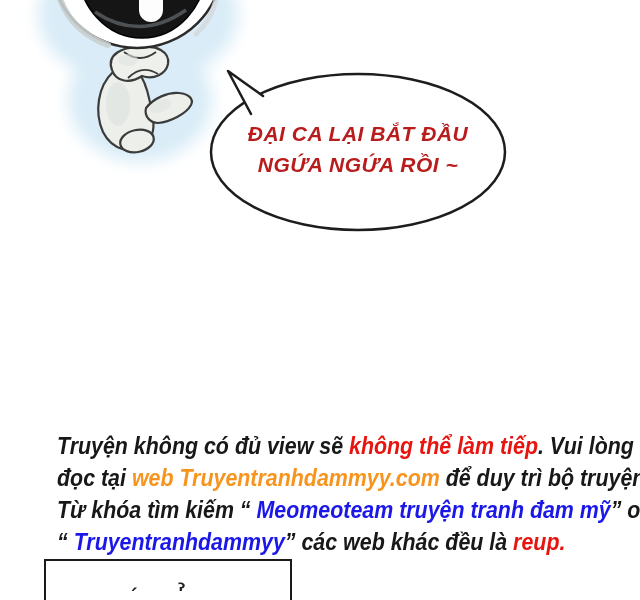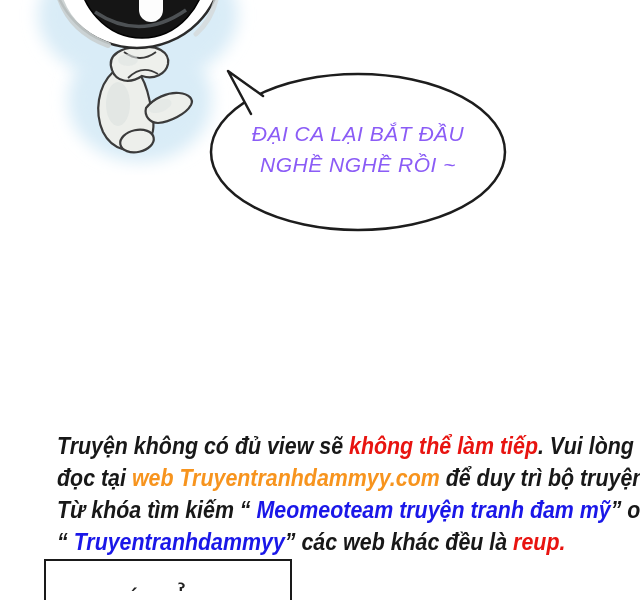--- a/index.html
+++ b/index.html
@@ -15,24 +15,24 @@
   #mascot-svg { position: absolute; left: 0; top: 0; }
   
   #bubble-svg { position: absolute; left: 200px; top: 55px; }
   .bubble-text {
     position: absolute;
     left: 223px; top: 118px;
     width: 270px;
     text-align: center;
     font-size: 21px;
     line-height: 31px;
-    font-weight: normal;
+    font-weight: bold;
     font-style: italic;
     letter-spacing: 0.5px;
-    color: #8b5cf6;
+    color: #b91c1c;
   }
   
   #notice-text {
     position: absolute;
     left: 57px; top: 430px;
     width: 600px;
     font-size: 23px;
     line-height: 32px;
     font-weight: bold;
     font-style: italic;
@@ -95,21 +95,21 @@
       <rect x="139" y="-18" width="24" height="40" rx="12" fill="#fdfdfd"></rect>
     </g>
   </svg>
 
   <svg id="bubble-svg" width="320" height="185" viewBox="200 55 320 185" aria-hidden="true">
     <ellipse cx="358" cy="152" rx="147" ry="78" fill="#ffffff" stroke="#1d1d1d" stroke-width="2.5"></ellipse>
     <path d="M 263 96 L 228 71 L 251 114" fill="#ffffff" stroke="#1d1d1d" stroke-width="2.5" stroke-linejoin="round" stroke-linecap="round"></path>
   </svg>
   <div class="bubble-text">
     <div>ĐẠI CA LẠI BẮT ĐẦU</div>
-    <div>NGHỀ NGHỀ RỒI ~</div>
+    <div>NGỨA NGỨA RỒI ~</div>
   </div>
 
   <div id="notice-text">
       <div class="notice-line"><span style="color: rgb(24, 24, 24);">Truyện không có đủ view sẽ </span><span style="color: rgb(232, 20, 16);">không thể làm tiếp</span><span style="color: rgb(24, 24, 24);">. Vui lòng</span></div>
       <div class="notice-line"><span style="color: rgb(24, 24, 24);">đọc tại </span><span style="color: rgb(247, 148, 30);">web Truyentranhdammyy.com</span><span style="color: rgb(24, 24, 24);"> để duy trì bộ truyện.</span></div>
       <div class="notice-line"><span style="color: rgb(24, 24, 24);">Từ khóa tìm kiếm “ </span><span style="color: rgb(26, 23, 232);">Meomeoteam truyện tranh đam mỹ</span><span style="color: rgb(24, 24, 24);">” or</span></div>
       <div class="notice-line"><span style="color: rgb(24, 24, 24);">“ </span><span style="color: rgb(26, 23, 232);">Truyentranhdammyy</span><span style="color: rgb(24, 24, 24);">” các web khác đều là </span><span style="color: rgb(232, 20, 16);">reup.</span></div>
     </div>
 
   <div id="bottom-panel">

